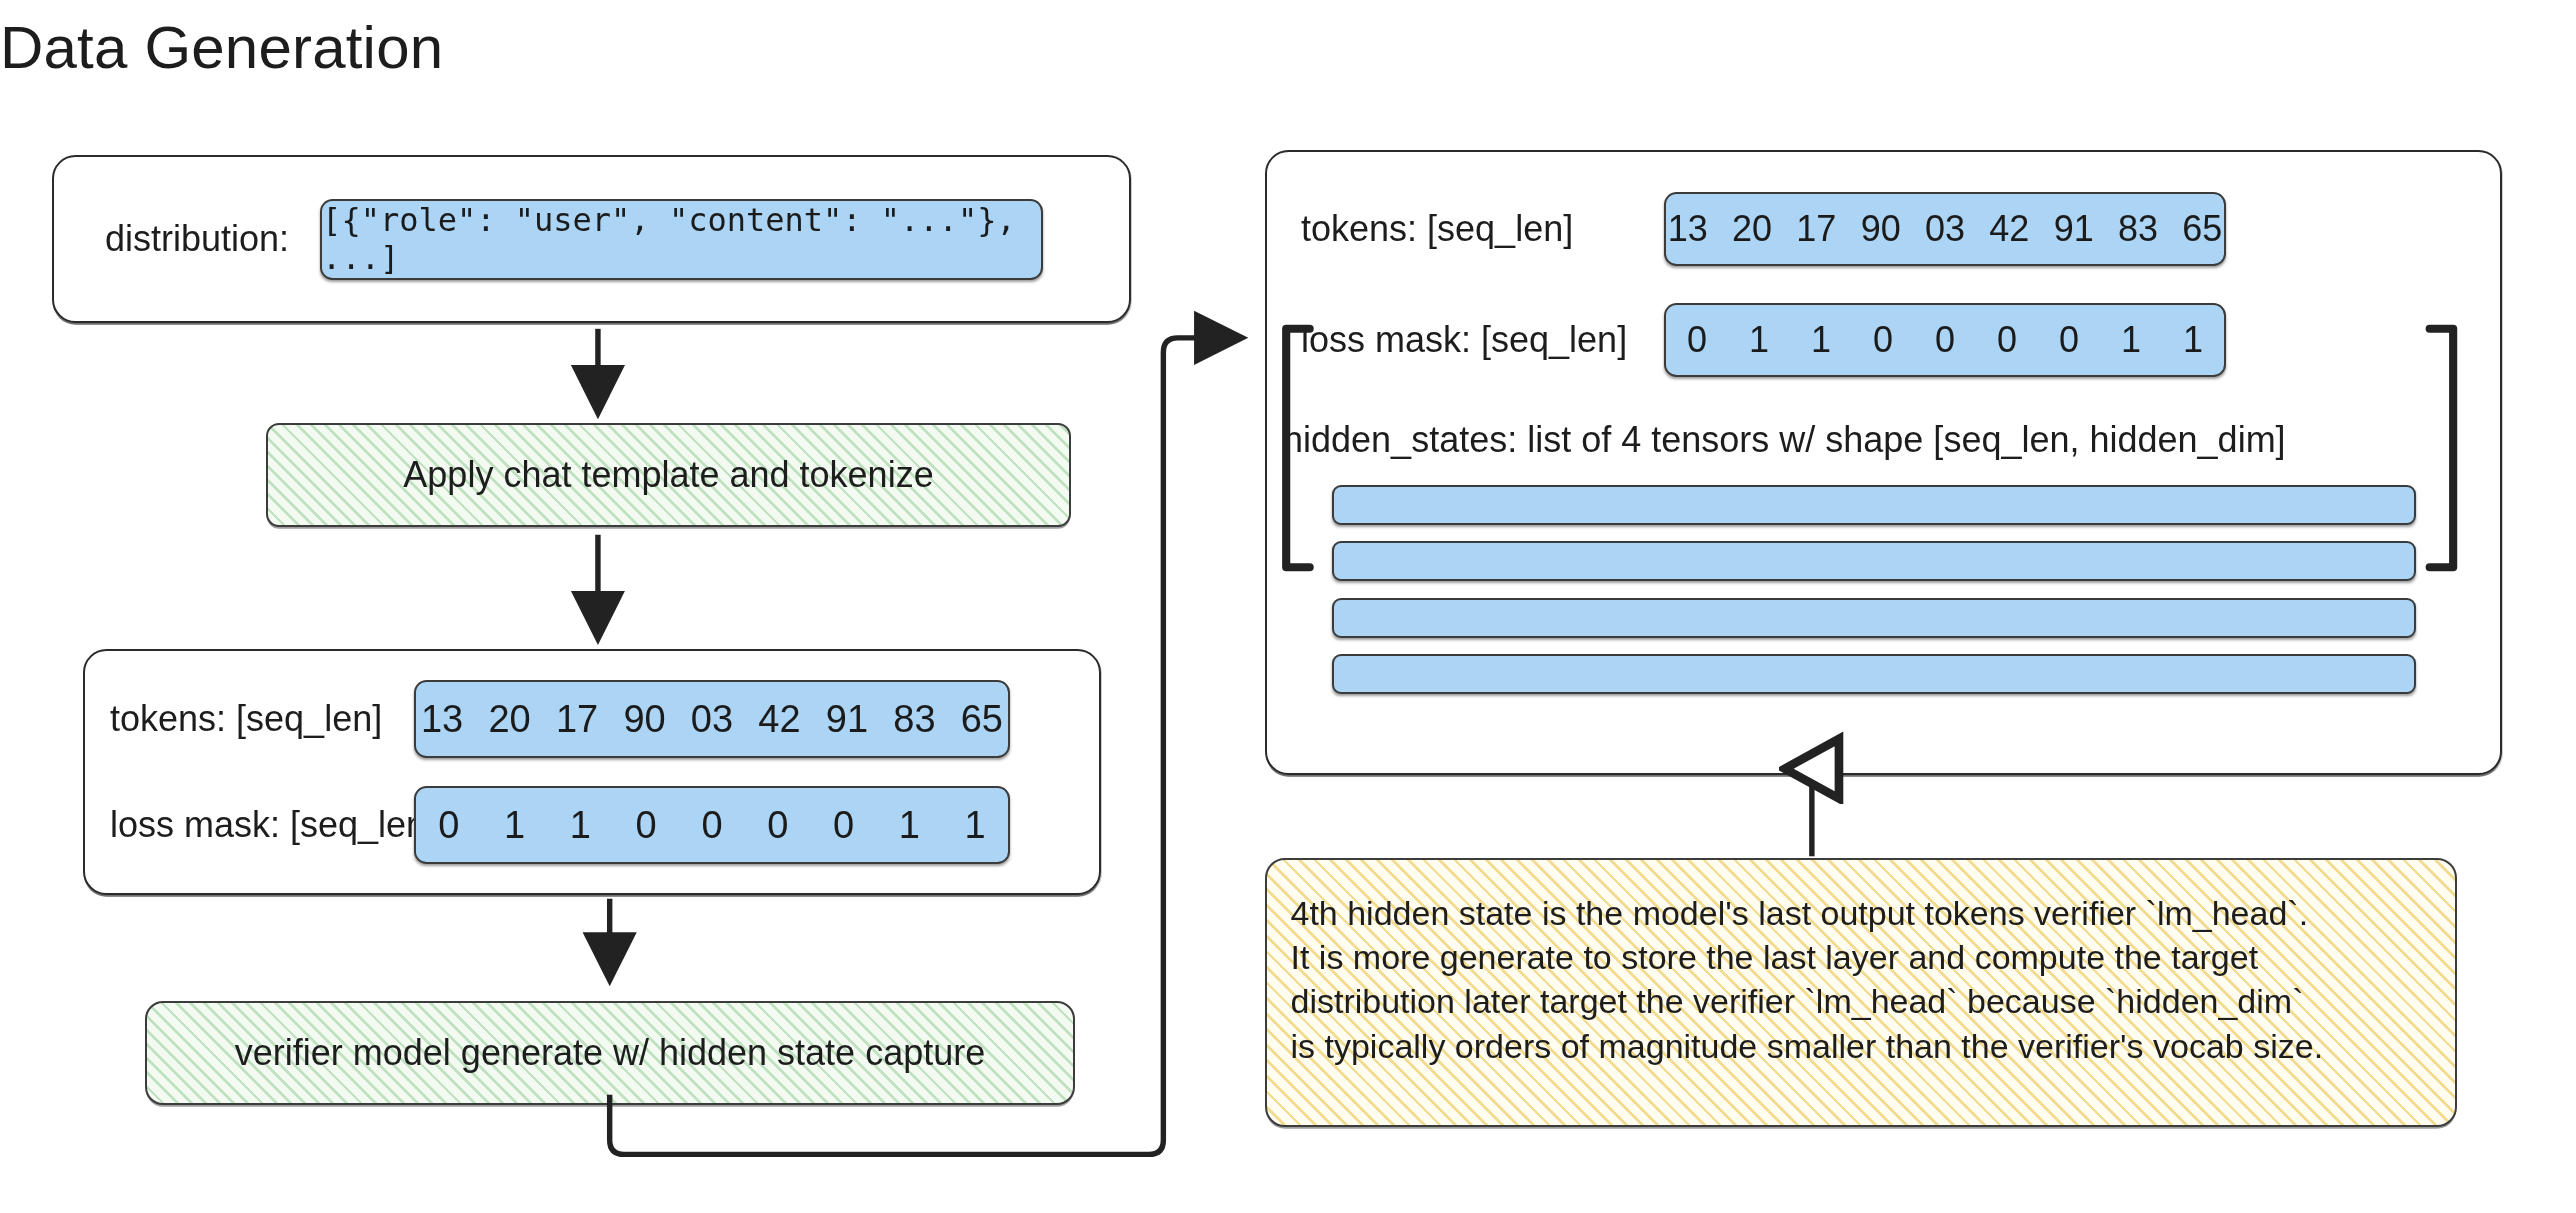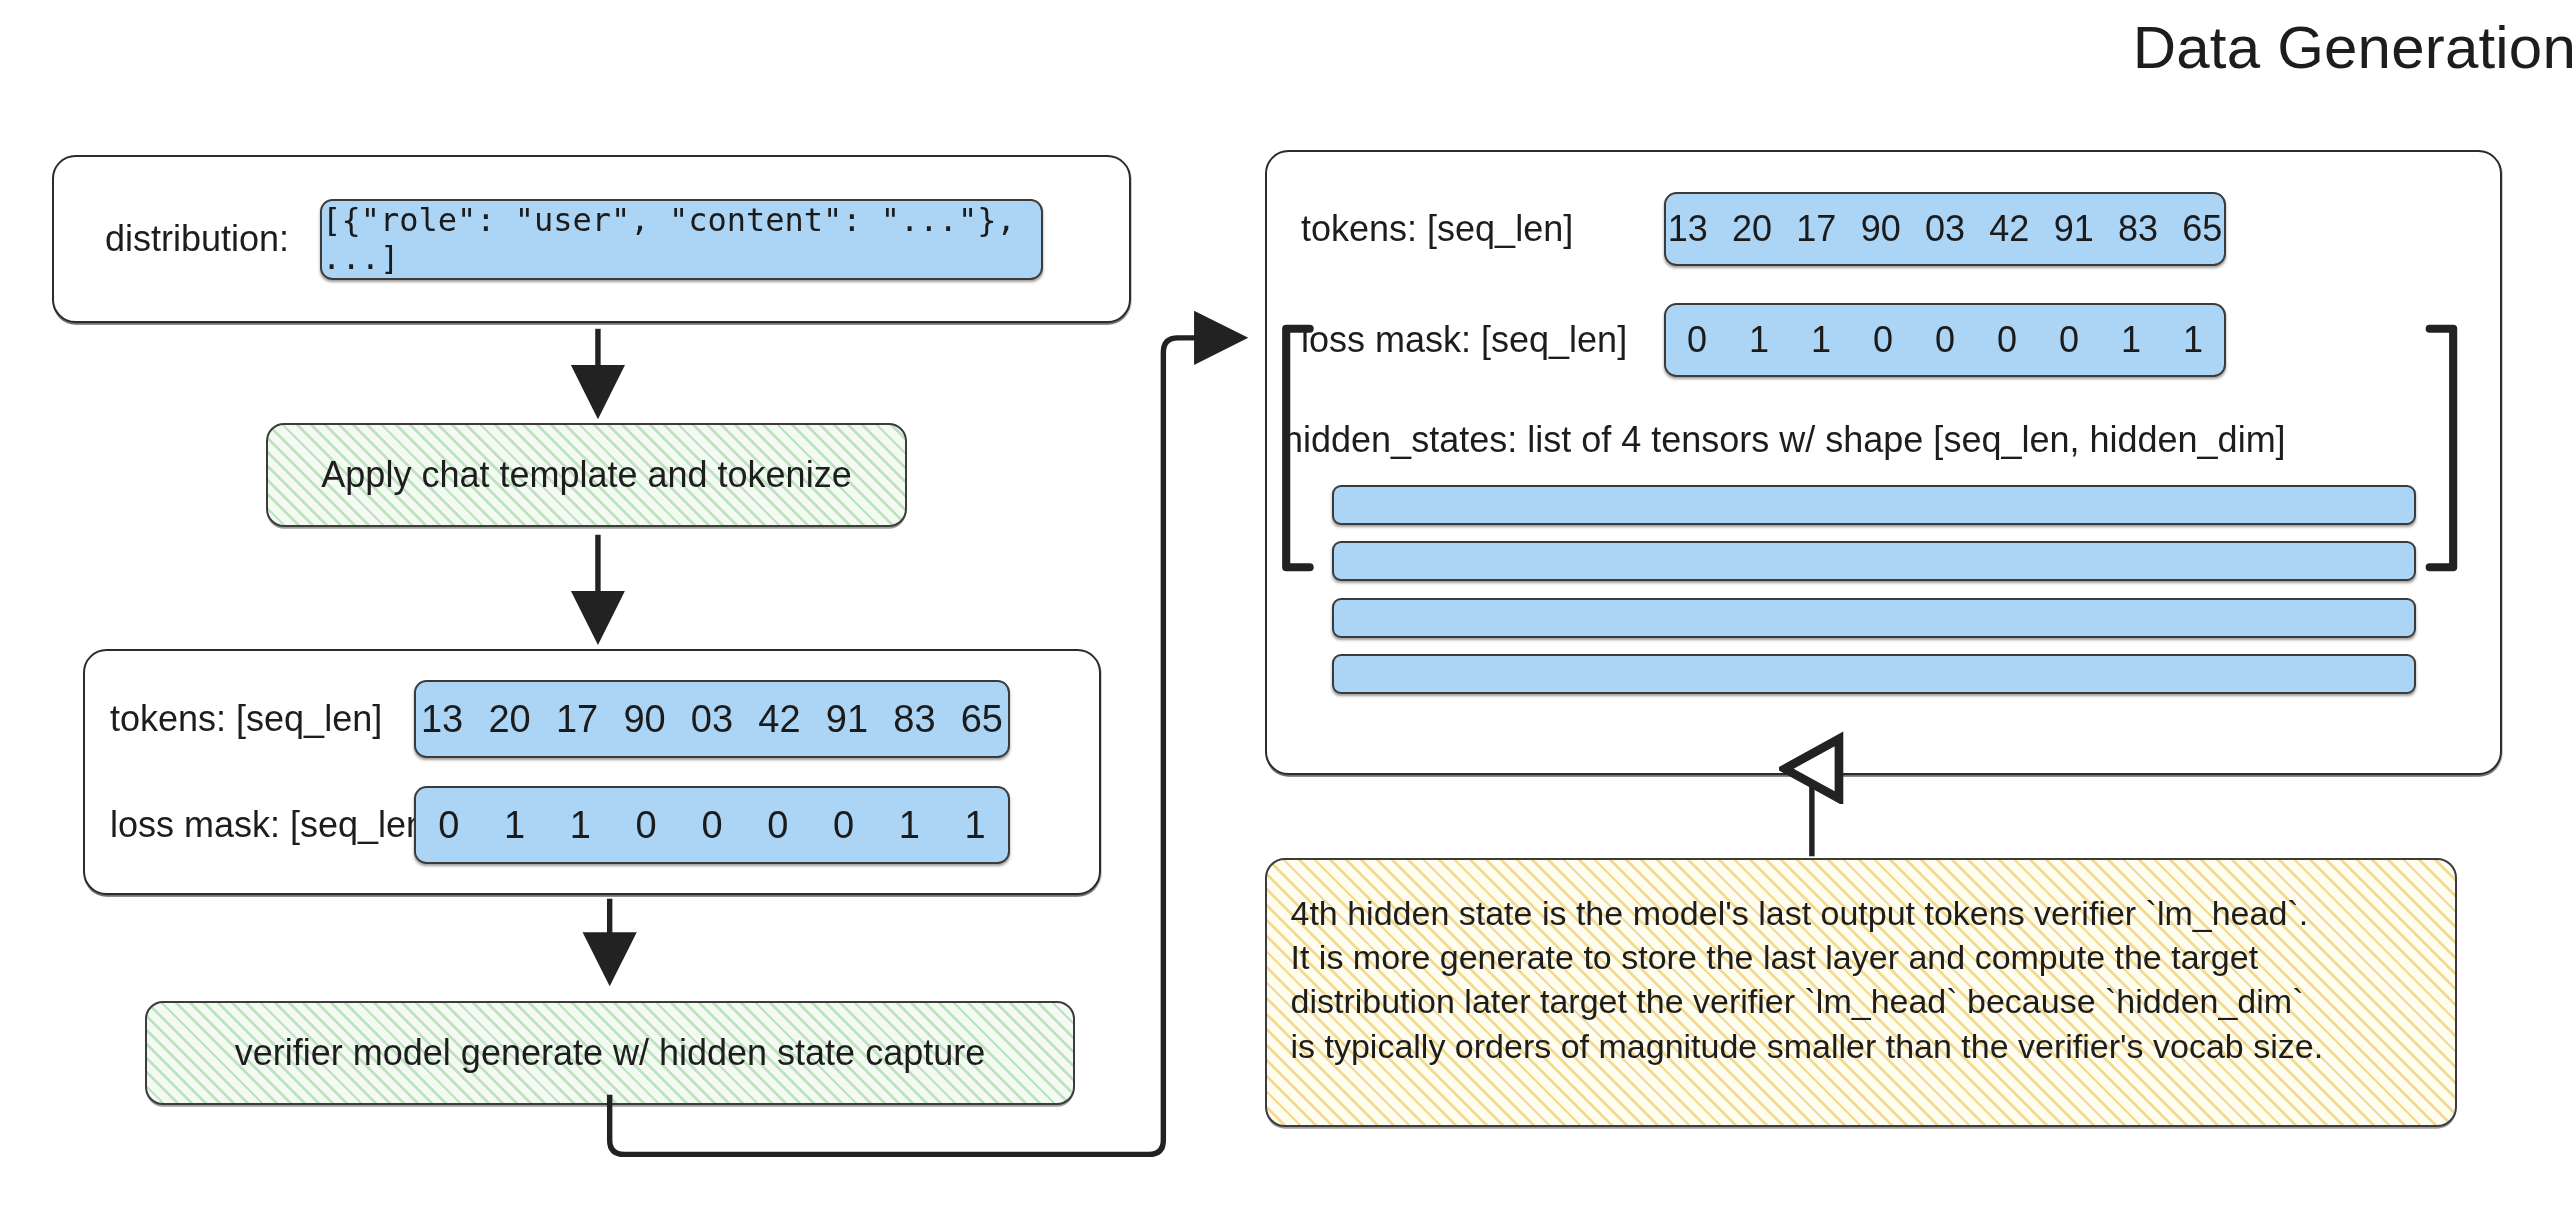--- a/index.html
+++ b/index.html
@@ -5,21 +5,21 @@
   html,body{margin:0;padding:0;background:#ffffff;}
   body{
     width:2576px;height:1214px;position:relative;overflow:hidden;
     font-family:"Liberation Sans", sans-serif;
     color:#1f1f1f;
   }
   .stage{position:absolute;left:0;top:0;width:2576px;height:1214px;}
 
   
   .title{
-    position:absolute;left:0;top:12.6px;width:2576px;text-align:right;
+    position:absolute;left:0;top:12.6px;width:2576px;text-align:left;
     font-size:60px;font-weight:400;letter-spacing:0.2px;color:#1d1d1d;
   }
 
   
   .card{
     position:absolute;background:#ffffff;
     border:2.7px solid #2b2b2b;border-radius:23.5px;
     box-shadow:0 2.7px 0 -0.9px rgba(40,40,40,.55), 0.9px 1.8px 0 rgba(40,40,40,.25);
   }
 
@@ -71,21 +71,21 @@
 
   <div class="title">Data Generation</div>
 
   <div class="card" style="left:52px;top:155px;width:1075px;height:164px;">
     <div class="row" style="left:51px;top:0;height:164px;">
       <span class="lbl">distribution:</span>
       <span class="chip mono" style="margin-left:31px;width:723px;height:81px;font-size:32px;">[{"role": "user", "content": "..."}, ...]</span>
     </div>
   </div>
 
-  <div class="proc" style="left:266px;top:423px;width:641px;height:104px;justify-content:center;">
+  <div class="proc" style="left:266px;top:423px;width:805px;height:104px;justify-content:center;border-radius:13px;">
     <span class="ptxt">Apply chat template and tokenize</span>
   </div>
 
   <div class="card" style="left:83px;top:649px;width:1014px;height:242px;">
 
     <div class="row" style="left:25px;top:29px;height:78px;">
       <span class="lbl" style="width:298px;">tokens: [seq_len]</span>
       <span class="chip" id="left-tokens-chip" style="width: 596px; height: 78px; font-size: 38px; gap: 12.6px; display: flex; justify-content: center; align-items: center;">
           <span>13</span>
           <span style="margin-left: 12.6px;">20</span>

